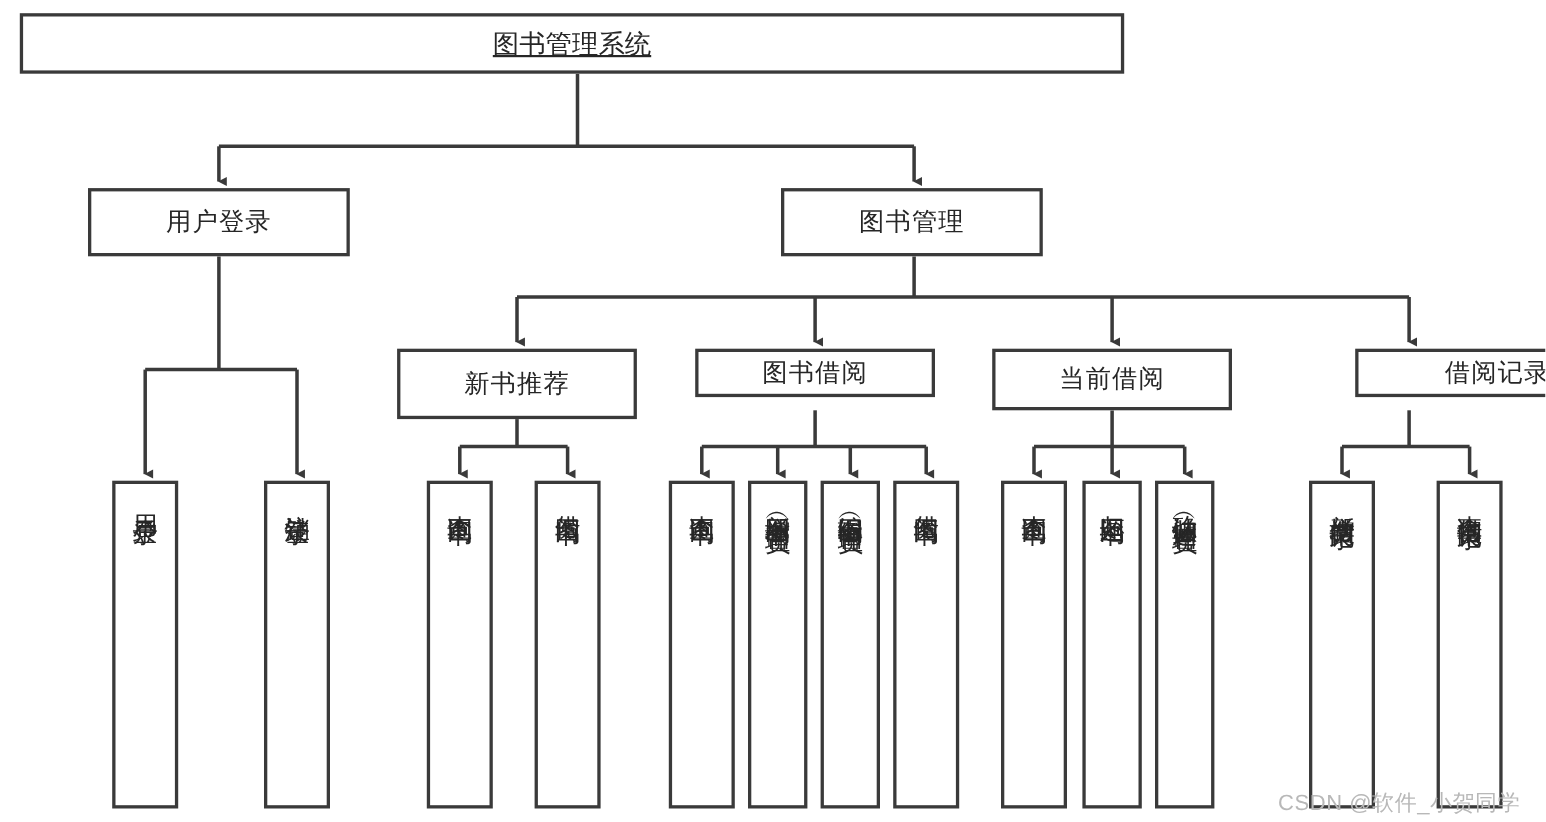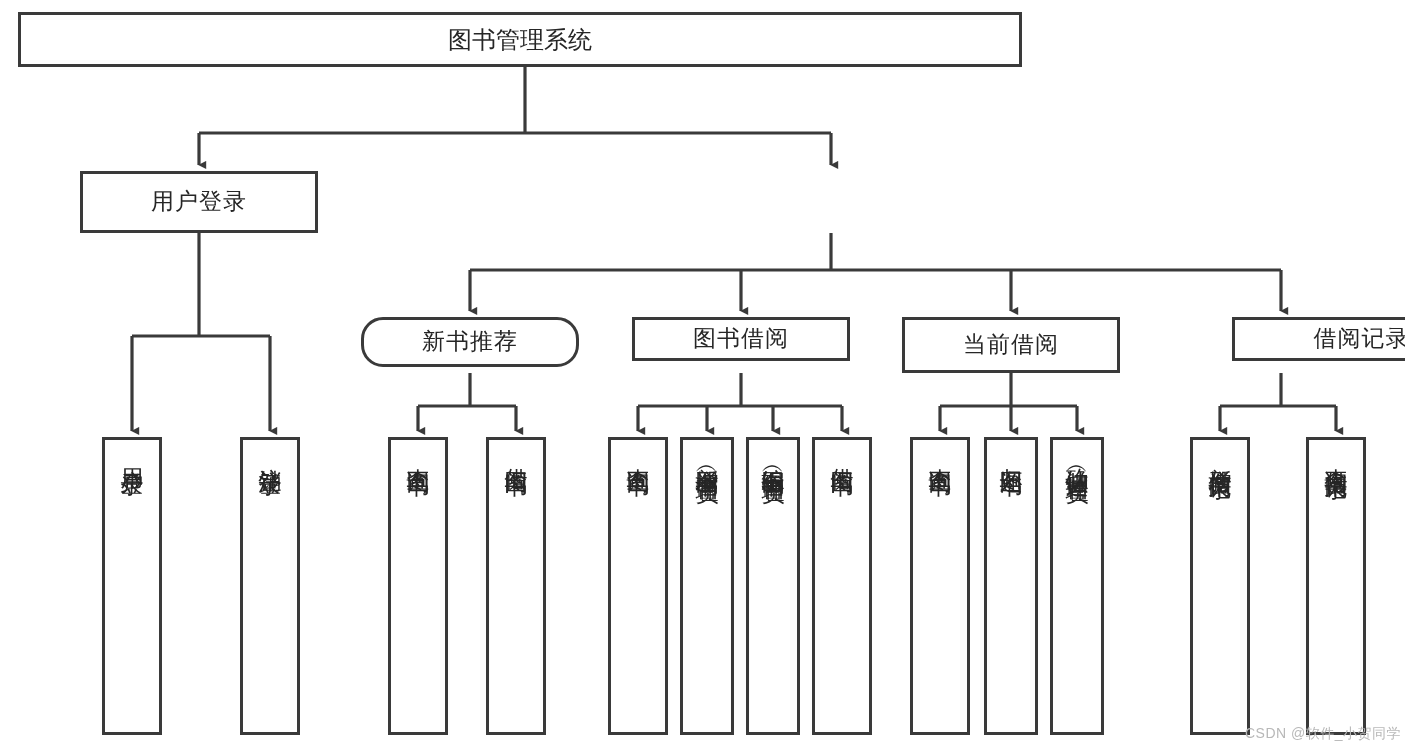--- a/index.html
+++ b/index.html
@@ -35,40 +35,41 @@
     justify-content: center;
     color: #262626;
   }
   .node.h {
     font-size: 23px;
     letter-spacing: 1px;
     line-height: 1.2;
   }
   .node.root {
     font-size: 24px;
+    text-decoration: underline;
   }
   .node.leaf {
     padding-top: 10px;
     align-items: flex-start;
     justify-content: center;
   }
   .vtext {
     writing-mode: vertical-rl;
     text-orientation: upright;
     font-size: 23px;
     line-height: 1.18;
     letter-spacing: 2px;
     color: #262626;
     white-space: nowrap;
   }
   .watermark {
     position: absolute;
-    right: 4px;
+    right: 23px;
     bottom: 4px;
-    font-size: 14px;
+    font-size: 20px;
     color: #b8b8b8;
     letter-spacing: 0.5px;
     white-space: nowrap;
   }
 </style>
 </head>
 <body>
 
 <div id="canvas">
 
@@ -125,22 +126,25 @@
     </g>
   </svg>
 
   <div class="node root" id="root-node" style="left: 18px; top: 12px; width: 1004px; height: 55px;">
     <span>图书管理系统</span>
   </div>
 
   <div class="node h" id="l2-0" style="left: 80px; top: 171px; width: 238px; height: 62px;">
     <span>用户登录</span>
   </div>
+  <div class="node h" id="l2-1" style="left: 710px; top: 171px; width: 238px; height: 62px;">
+    <span>图书管理</span>
+  </div>
 
-  <div class="node h" id="l3-0" style="left: 361px; top: 317px; width: 218px; height: 50px; border-radius: 22px;">
+  <div class="node h" id="l3-0" style="left: 361px; top: 317px; width: 218px; height: 64px;">
     <span>新书推荐</span>
   </div>
   <div class="node h" id="l3-1" style="left: 632px; top: 317px; width: 218px; height: 44px;">
     <span>图书借阅</span>
   </div>
   <div class="node h" id="l3-2" style="left: 902px; top: 317px; width: 218px; height: 56px; font-family: Liberation Serif, serif;">
     <span>当前借阅</span>
   </div>
   <div class="node h" id="l3-3" style="left: 1232px; top: 317px; width: 218px; height: 44px; padding-left: 41px;">
     <span>借阅记录</span>

